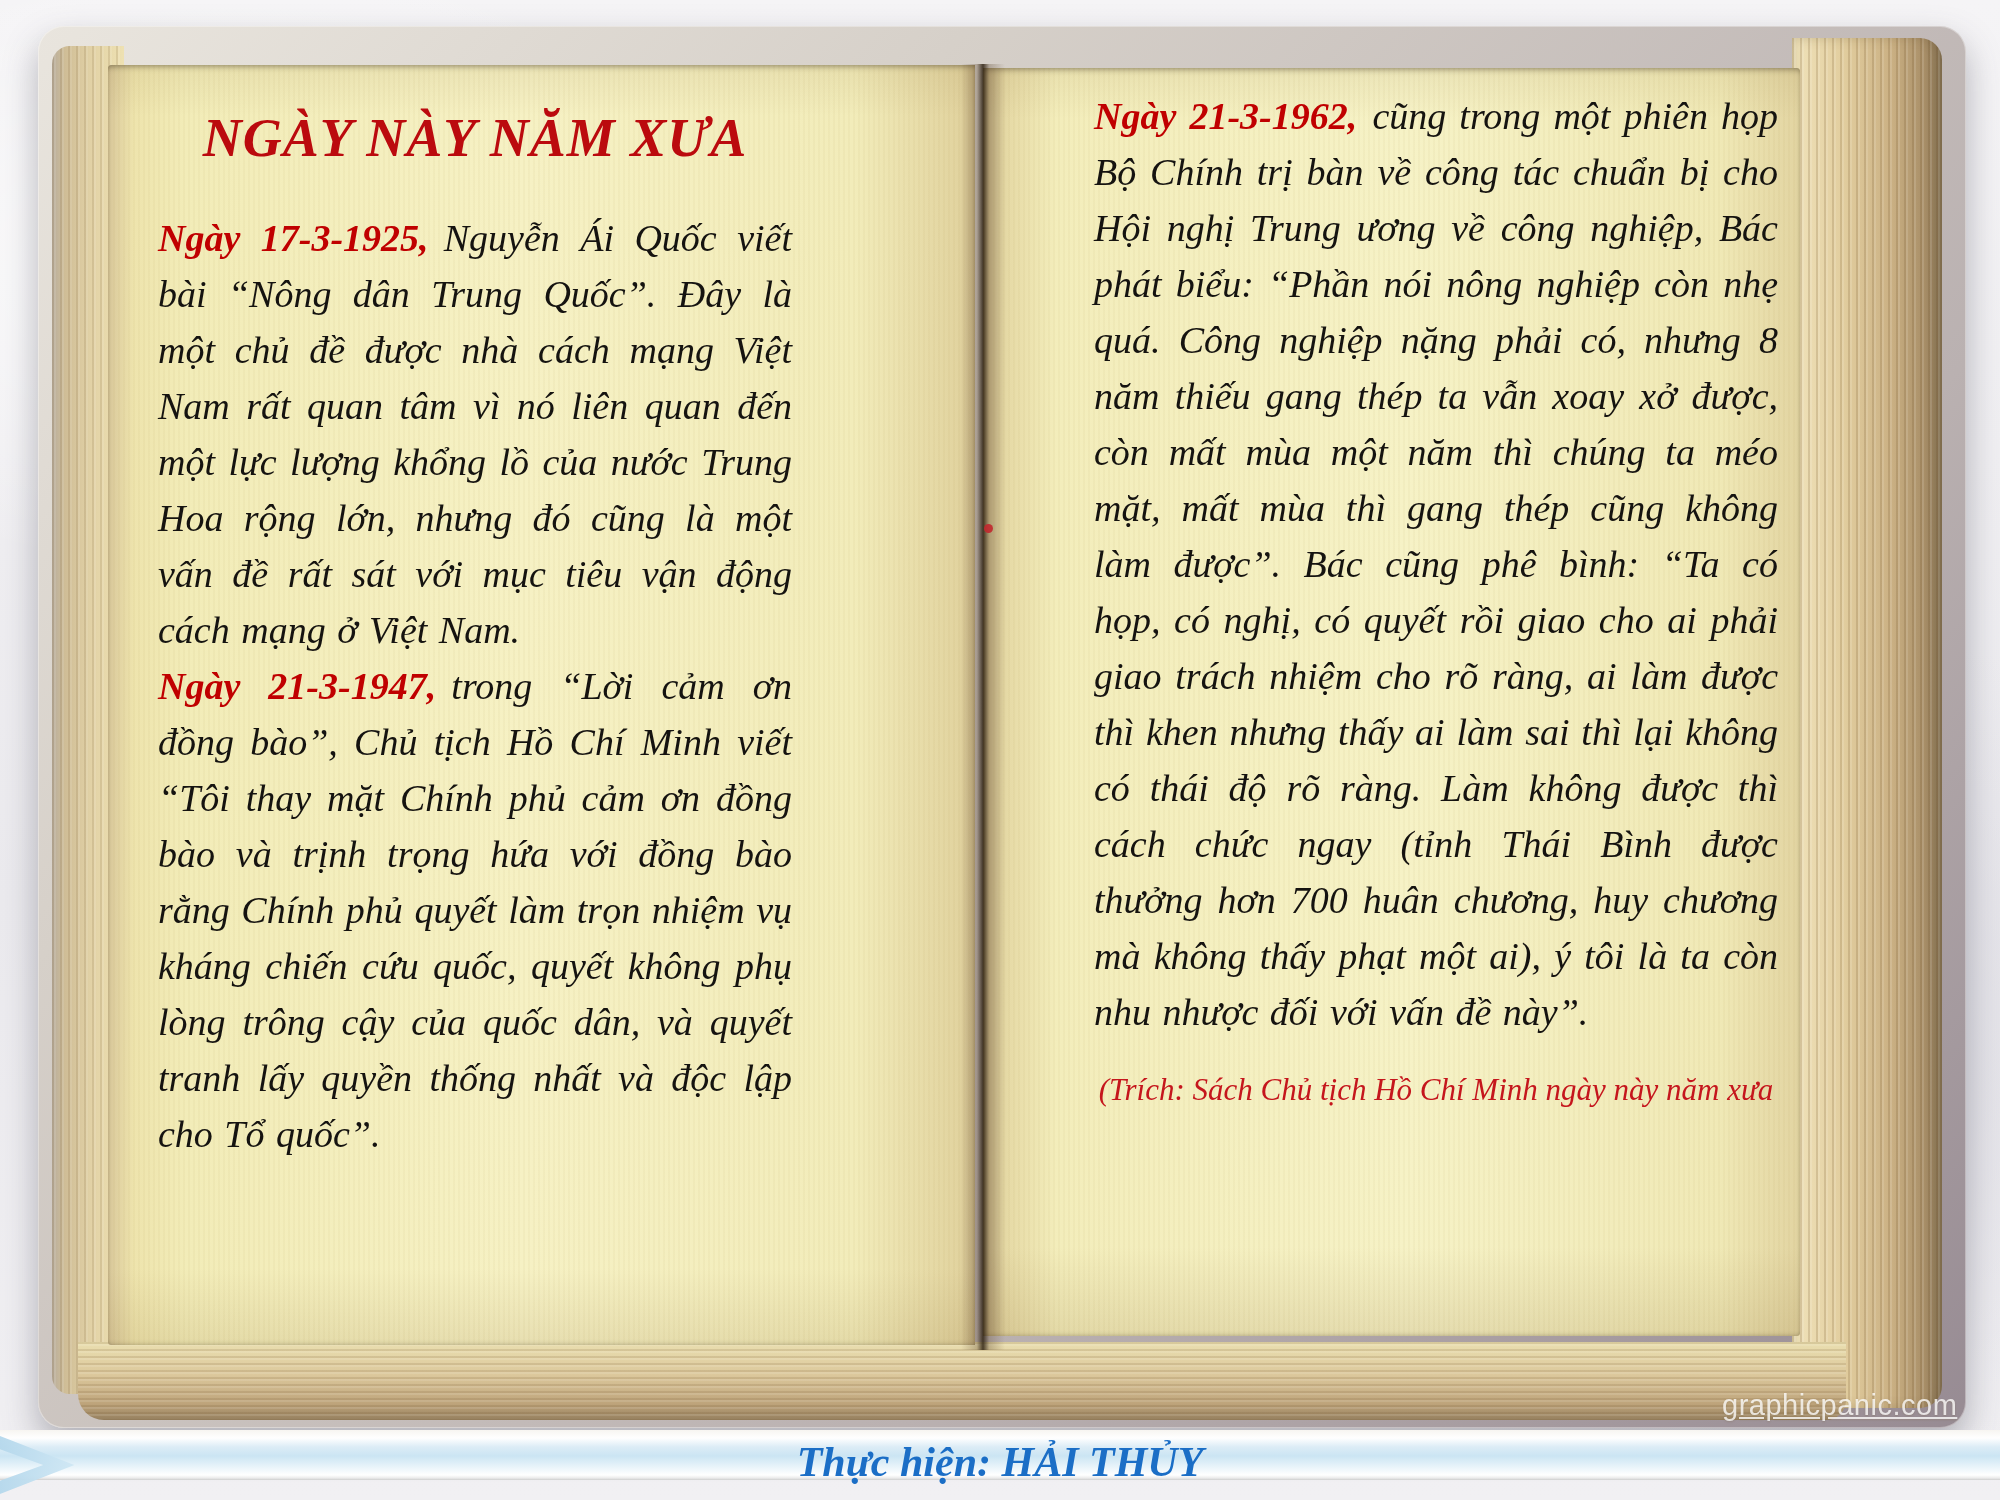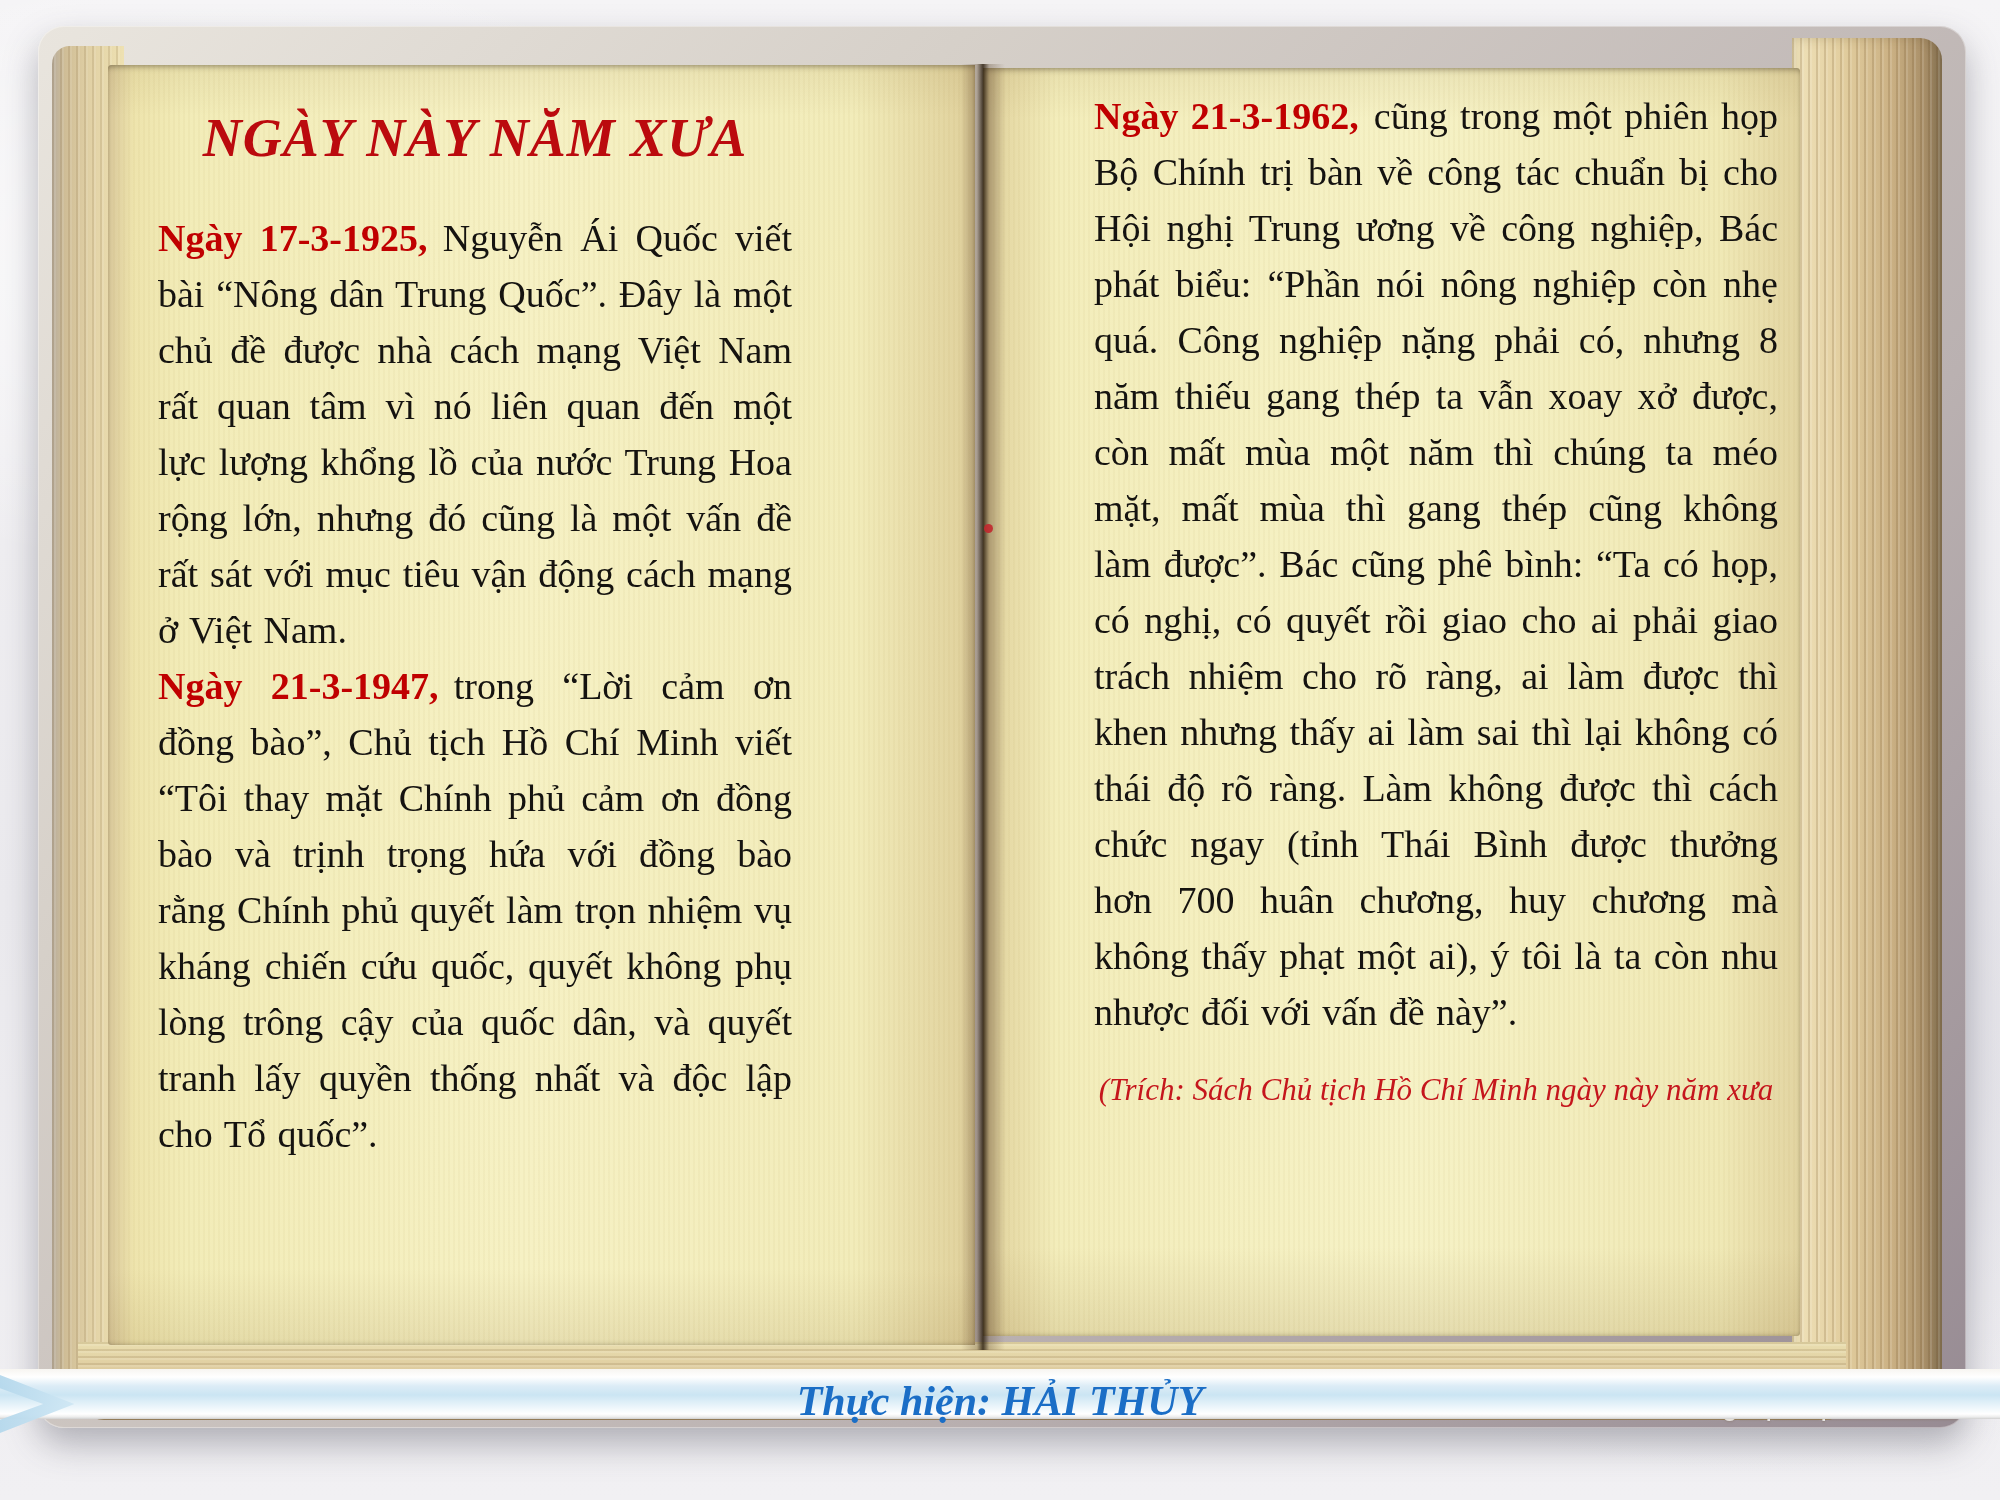--- a/index.html
+++ b/index.html
@@ -74,31 +74,32 @@
   .col-left{left:158px;top:106px;width:634px;}
   .col-right{left:1094px;top:88px;width:684px;}
   .page-title{
     margin:0 0 40px 0;text-align:center;
     font-size:54px;line-height:64px;font-weight:bold;font-style:italic;
     color:var(--accent-red,#bb0a0e);letter-spacing:1px;white-space:nowrap;
   }
   .para{
     margin:0;font-size:38px;line-height:56px;text-align:justify;
     word-spacing:2px;
+    font-style:italic;
   }
   .p-date{color:var(--date-red,#c00000);font-weight:bold;margin-right:.4em;}
   .citation{
     margin-top:28px;text-align:center;
     font-size:31px;line-height:44px;font-style:italic;
     color:var(--citation-red,#c5161d);
   }
 
   
   .footer-bar{
-    position:absolute;left:0;top:1369px;width:2000px;height:50px;
+    position:absolute;left:0;top:1430px;width:2000px;height:50px;
     background:linear-gradient(180deg,#f7f5f1 0%,#ffffff 16%,#dcecf6 34%,#cbe5f3 52%,#e9f4fa 74%,#ffffff 90%,#ececec 96%,#cfcfcf 100%);
   }
   .footer-chevron{
     position:absolute;left:0;top:2px;width:120px;height:66px;
     background:linear-gradient(90deg,#b5d8ec,#dff0f9);
     clip-path:polygon(0 6%, 62% 50%, 0 94%, 0 74%, 36% 50%, 0 26%);
     opacity:.95;
   }
   .footer-credit{
     position:absolute;left:0;right:0;top:8px;text-align:center;

